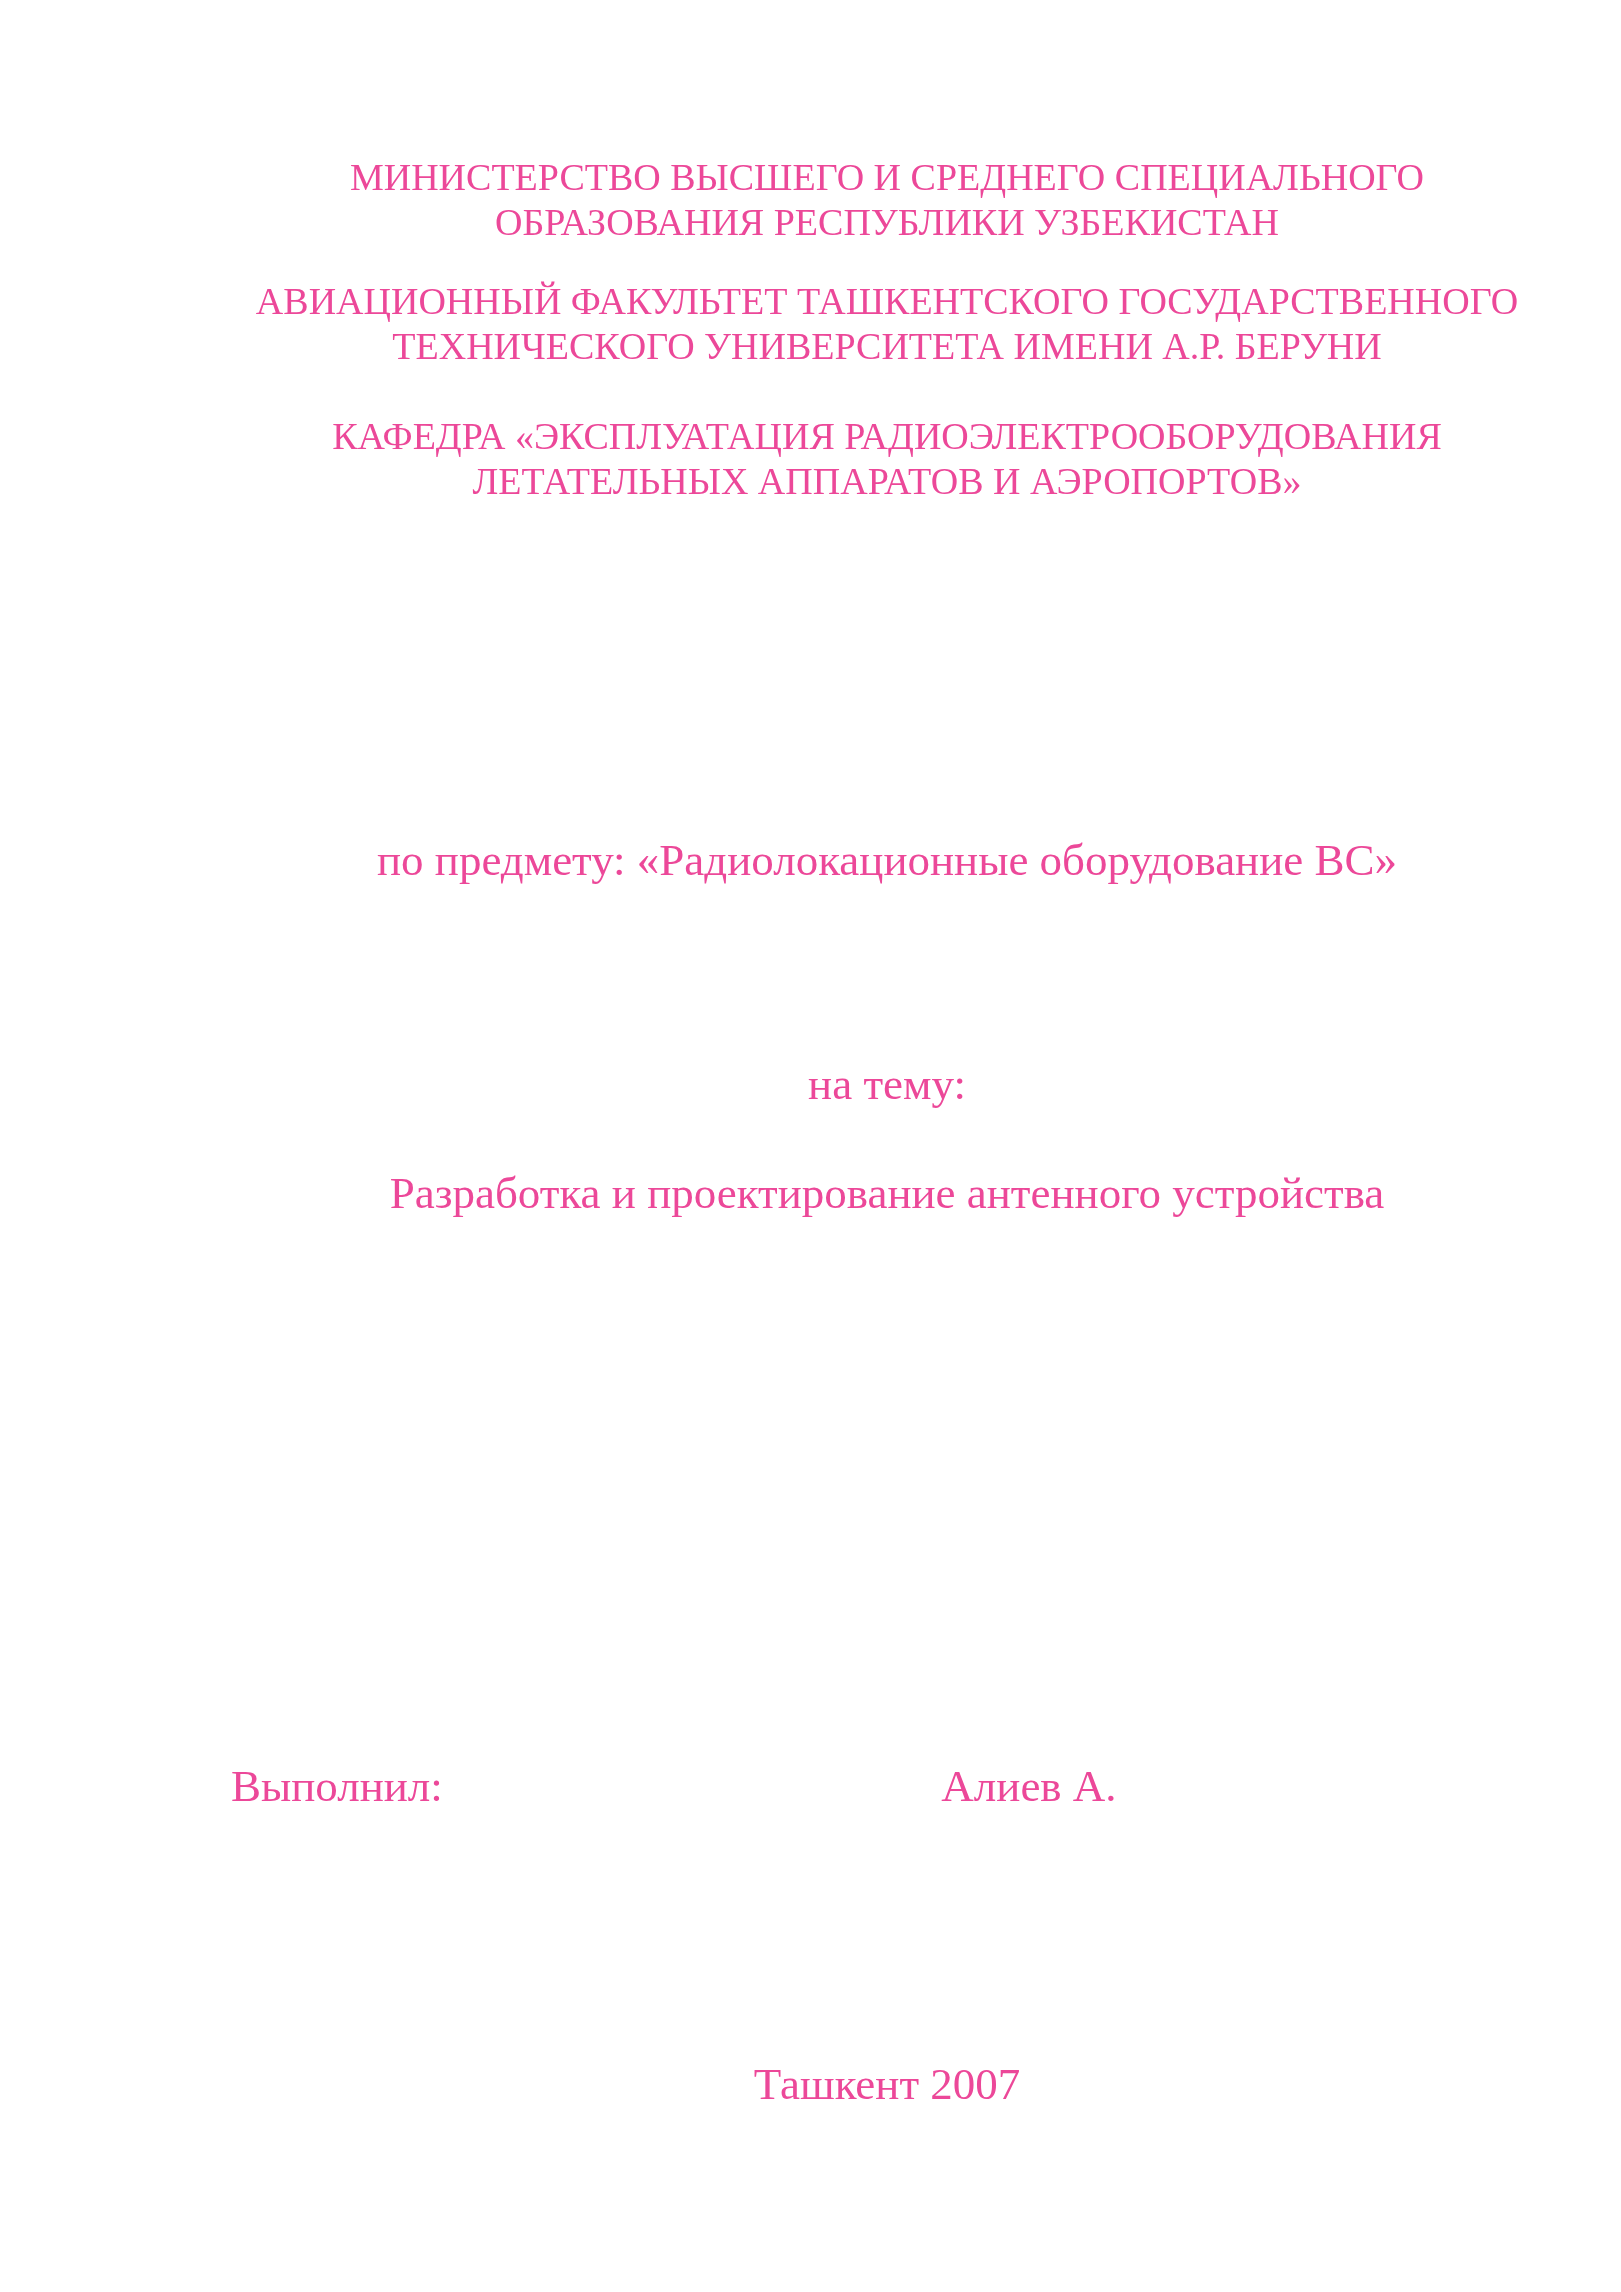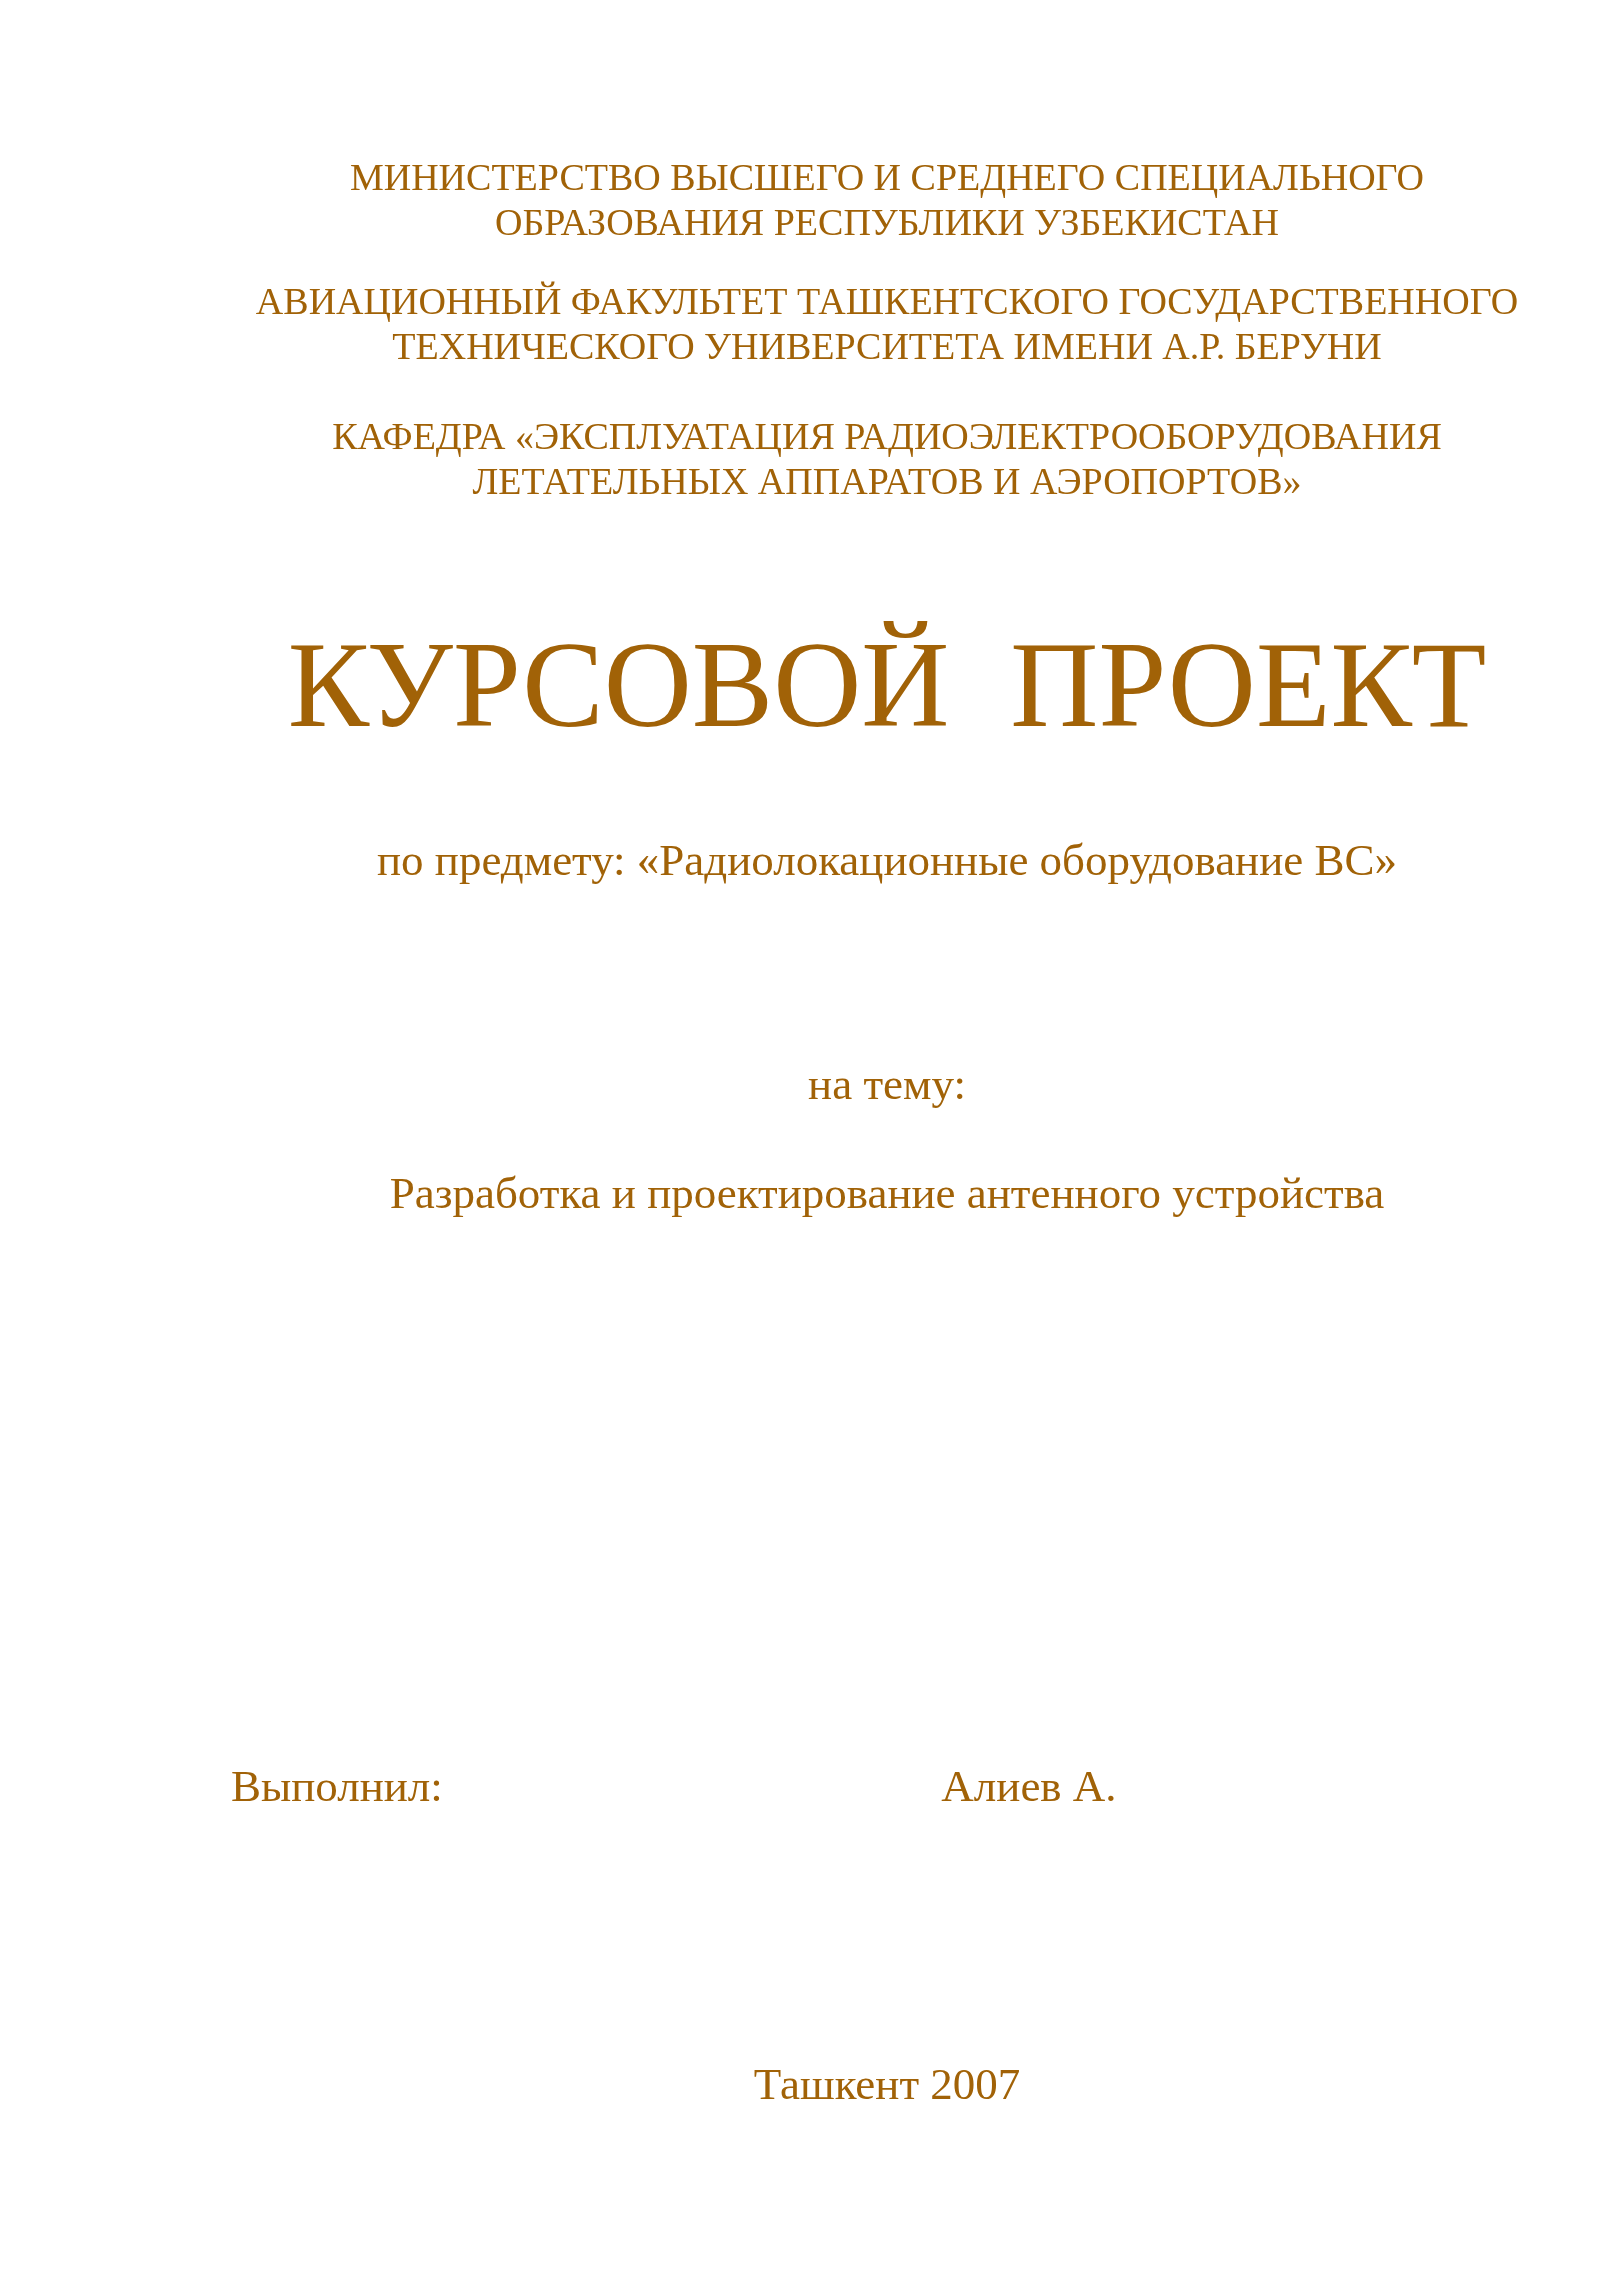--- a/index.html
+++ b/index.html
@@ -6,21 +6,21 @@
     margin: 0;
     padding: 0;
     background: #ffffff;
   }
   .page {
     position: relative;
     width: 1621px;
     height: 2293px;
     background: #ffffff;
     font-family: "Liberation Serif", "DejaVu Serif", serif;
-    color: #a16207;
+    color: #ec4899;
     overflow: hidden;
   }
   .block {
     position: absolute;
     left: 231px;
     width: 1312px;
     text-align: center;
     white-space: pre-line;
   }
   .org-line {
@@ -87,21 +87,20 @@
 
   <div class="block org-line ministry">МИНИСТЕРСТВО ВЫСШЕГО И СРЕДНЕГО СПЕЦИАЛЬНОГО
 ОБРАЗОВАНИЯ РЕСПУБЛИКИ УЗБЕКИСТАН</div>
 
   <div class="block org-line faculty">АВИАЦИОННЫЙ ФАКУЛЬТЕТ ТАШКЕНТСКОГО ГОСУДАРСТВЕННОГО
 ТЕХНИЧЕСКОГО УНИВЕРСИТЕТА ИМЕНИ А.Р. БЕРУНИ</div>
 
   <div class="block org-line department">КАФЕДРА «ЭКСПЛУАТАЦИЯ РАДИОЭЛЕКТРООБОРУДОВАНИЯ
 ЛЕТАТЕЛЬНЫХ АППАРАТОВ И АЭРОПОРТОВ»</div>
 
-  <div class="block doc-title">КУРСОВОЙ&nbsp; ПРОЕКТ</div>
 
   <div class="block subject">по предмету: «Радиолокационные оборудование ВС»</div>
 
   <div class="block topic-label">на тему:</div>
 
   <div class="block topic-title">Разработка и проектирование антенного устройства</div>
 
   <div class="credits">
     <div class="credit-row">
       <div class="credit-label">Выполнил:</div>

